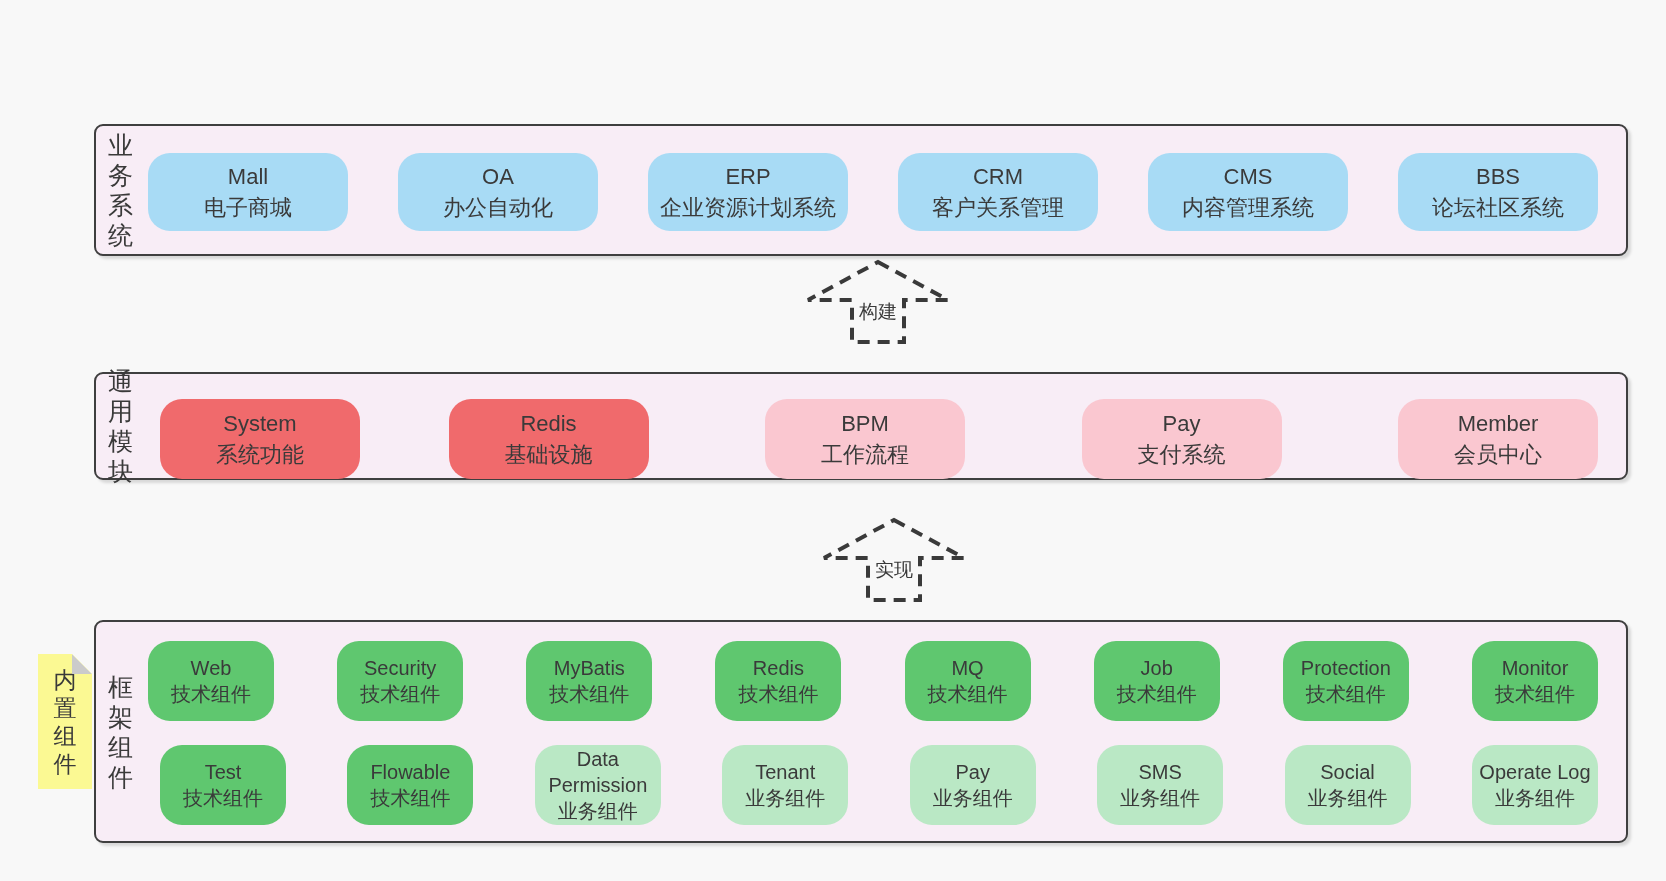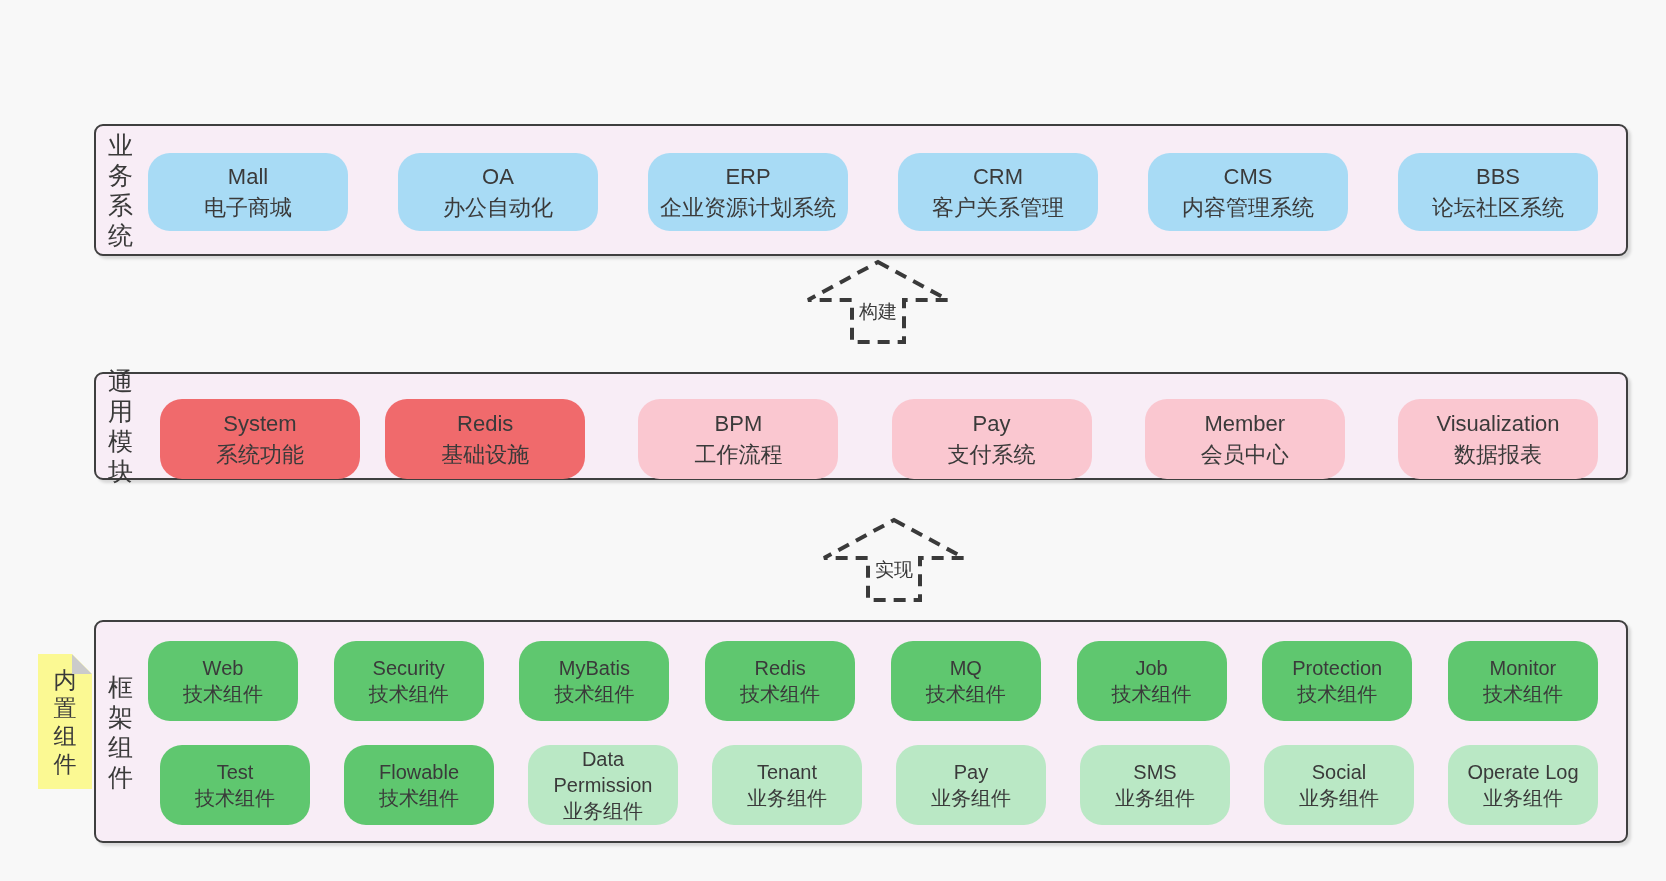--- a/index.html
+++ b/index.html
@@ -28,21 +28,21 @@
   #layer-business .boxes{top:27px;height:78px;}
   #layer-modules .boxes{top:25px;height:80px;padding-left:12px;}
   #components-row1{top:19px;height:80px;}
   #components-row2{top:123px;height:80px;padding-left:12px;}
   .box{
     border-radius:22px;display:flex;flex-direction:column;
     justify-content:center;align-items:center;text-align:center;
     box-sizing:border-box;
   }
   .cols6 .box{width:200px;font-size:22px;line-height:31px;padding:0 4px;}
-  .cols8 .box{width:150px;font-size:20px;line-height:26px;padding:0 3px;}
+  .cols8 .box{width:126px;font-size:20px;line-height:26px;padding:0 3px;}
   .box.blue{background:var(--box-blue,#A8DBF5);}
   .box.red{background:var(--box-red,#F06A6C);}
   .box.pink{background:var(--box-pink,#FAC7D0);margin-left:28px;}
   .box.green{background:var(--box-green,#5FC76F);}
   .box.green-light{background:var(--box-green-light,#BAE8C5);}
   .note{
     position:absolute;left:38px;width:54px;
     background:var(--note-yellow,#FBF993);
     display:flex;align-items:center;justify-content:center;
     clip-path:polygon(0 0,calc(100% - 20px) 0,100% 20px,100% 100%,0 100%);
@@ -124,24 +124,20 @@
           <div class="box-desc">工作流程</div>
         </div>
         <div class="box pink">
           <div class="box-name">Pay</div>
           <div class="box-desc">支付系统</div>
         </div>
         <div class="box pink">
           <div class="box-name">Member</div>
           <div class="box-desc">会员中心</div>
         </div>
-        <div class="box pink">
-          <div class="box-name">Visualization</div>
-          <div class="box-desc">数据报表</div>
-        </div>
       </div>
   </section>
 
   <div class="arrow" id="arrow-implement">
     <svg width="144" height="84" viewBox="0 0 144 84">
       <polygon points="72,2 142,40 98,40 98,82 46,82 46,40 2,40" fill="none" stroke="#3A3A3A" stroke-width="4" stroke-dasharray="12 8"></polygon>
     </svg>
     <div class="arrow-label">实现</div>
   </div>
 

